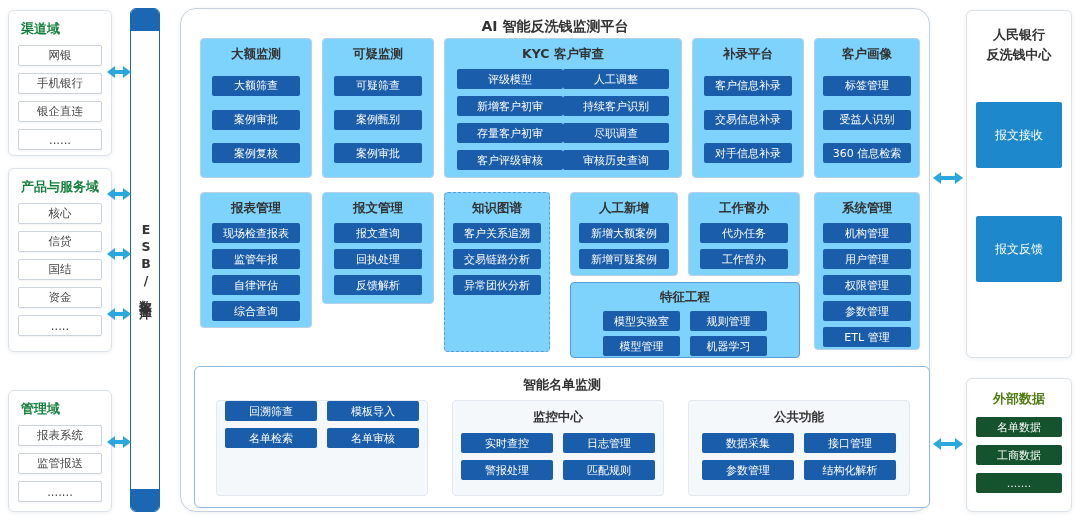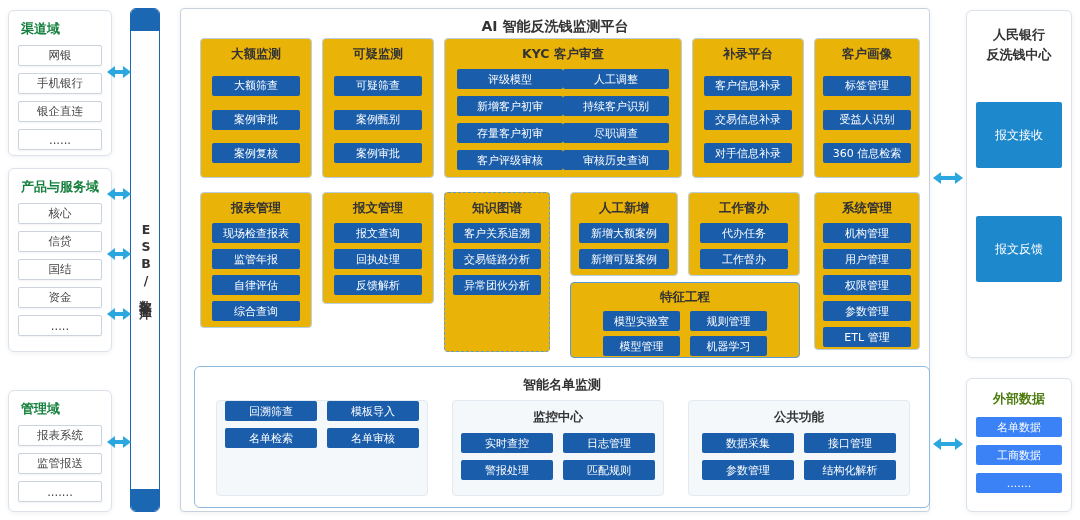--- a/index.html
+++ b/index.html
@@ -20,35 +20,35 @@
   
   .esb { position:absolute; left:130px; top:8px; width:30px; height:504px; background:#fff;
          border:1px solid #1b67b2; border-radius:6px; overflow:hidden;
          display:flex; flex-direction:column; align-items:center; }
   .esb-cap { width:100%; height:22px; background:#1b67b2; flex:0 0 auto; }
   .esb-label { flex:1; display:flex; align-items:center; justify-content:center; }
   .esb-label span { writing-mode:vertical-lr; text-orientation:upright; font-size:12.5px;
                     font-weight:bold; color:#333; letter-spacing:2px; }
 
   
-  .main-panel { border-color:#c7d1dd; border-radius:4px; }
+  .main-panel { border-color:#c7d1dd; border-radius:16px; }
   .main-title { text-align:center; font-size:14px; font-weight:bold; color:#333; padding-top:9px; }
 
-  .sub-box { position:absolute; background:#eab308; border:1px solid #b9cfe4; border-radius:4px;
+  .sub-box { position:absolute; background:#7dd3fc; border:1px solid #b9cfe4; border-radius:4px;
              display:flex; flex-direction:column; }
   .sub-title { text-align:center; font-size:12.5px; font-weight:bold; color:#333; padding:7px 0 5px; }
   .sub-items { display:flex; flex-wrap:wrap; justify-content:center; align-content:flex-start;
                gap:6px 20px; padding:1px 8px 8px; }
   .sub-items.spread { flex:1; align-content:space-evenly; padding-top:0; padding-bottom:6px; }
 
   .btn { background:#1a5dab; color:#fff; font-size:11px; line-height:1; border-radius:2px; height:20px;
          width:88px; display:flex; align-items:center; justify-content:center; padding:0 4px;
          white-space:nowrap; }
   .w106 { width:106px; } .w96 { width:77px; } .w92 { width:92px; } .w86 { width:86px; }
-  .blockc { background:#3b82f6; }
+  .blockc { background:#14532d; }
 
   .dashed { border:1px dashed #5b9bd5; }
   .feature-box { border:1px solid #5b9bd5; }
   .feature-box .sub-items { gap:5px 10px; }
 
   
   .list-outer { position:absolute; background:#fff; border:1px solid #8fbadf; border-radius:6px; }
   .list-title { text-align:center; font-size:13px; font-weight:bold; color:#333; padding-top:9px; }
   .group { position:absolute; background:#f5f8fb; border:1px solid #e2e9f1; border-radius:4px; }
   .group-title { text-align:center; font-size:12.5px; font-weight:bold; color:#333; padding:8px 0 7px; }

